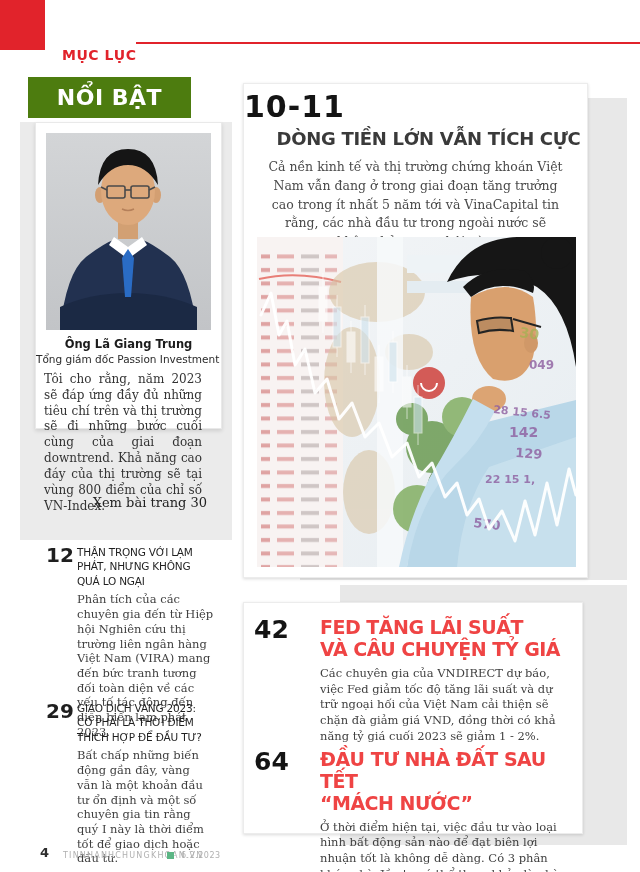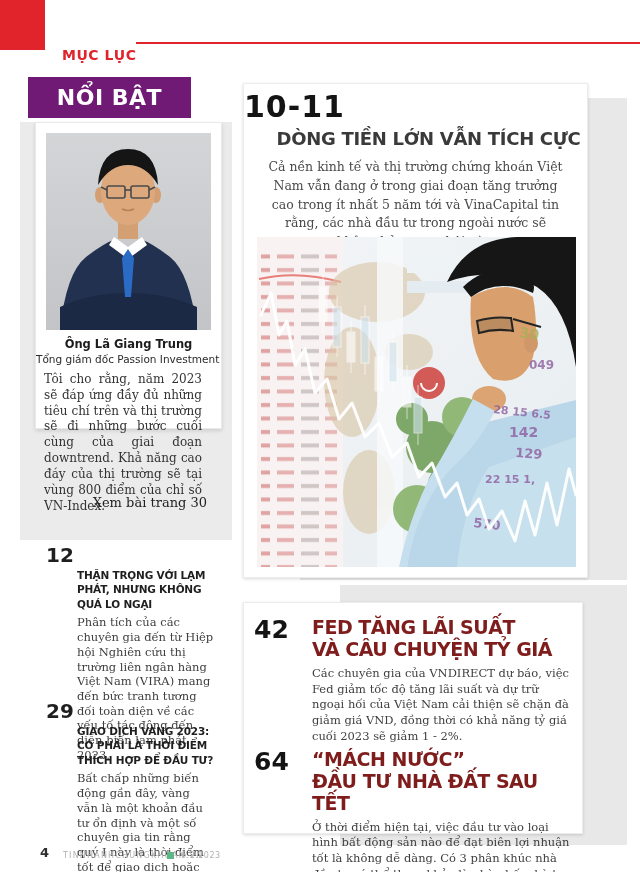--- a/index.html
+++ b/index.html
@@ -6,60 +6,60 @@
   .page{position:relative;width:640px;height:872px;background:#ffffff;overflow:hidden;
         font-family:"DejaVu Sans","Liberation Sans",sans-serif;}
   .abs{position:absolute;}
 
   
   .corner-square{left:0;top:0;width:45px;height:50px;background:#e1232b;}
   .header-label{left:62px;top:27px;font-size:14px;font-weight:bold;color:#e1232b;letter-spacing:.5px;margin-top:20px;}
   .header-rule{left:136px;top:42px;width:504px;height:2px;background:#e1232b;}
 
   
-  .banner{left:28px;top:77px;width:163px;height:41px;background:#701a75;display:flex;
+  .banner{left:28px;top:77px;width:163px;height:41px;background:#4d7c0f;display:flex;
           align-items:center;justify-content:center;color:#fff;font-weight:bold;font-size:22px;letter-spacing:.5px;}
   .left-gray{left:20px;top:122px;width:212px;height:418px;background:#ebebeb;}
   .left-card{left:35px;top:122px;width:187px;height:307px;background:#fff;border:1px solid #e9e9e9;
              box-shadow:0 2px 4px rgba(0,0,0,.12);box-sizing:border-box;}
   .portrait{position:absolute;left:10px;top:10px;width:165px;height:197px;display:block;}
   .person-name{position:absolute;left:0;top:214px;width:100%;text-align:center;font-weight:bold;
                font-size:11.5px;color:#1c1c1c;}
   .person-role{position:absolute;left:0;top:230px;width:100%;text-align:left;font-size:10.5px;color:#2a2a2a;}
   .quote{position:absolute;left:8px;top:249px;width:158px;font-family:"DejaVu Serif","Liberation Serif",serif;
          font-size:12px;line-height:1.32;color:#333;text-align:justify;}
   .read-more{position:absolute;right:14px;top:372px;font-family:"DejaVu Serif","Liberation Serif",serif;
              font-size:13px;color:#222;cursor:pointer;}
 
   .toc-item-left{left:46px;width:176px;display:flex;}
   .toc-item-left .num{font-size:20px;font-weight:bold;color:#1f1f1f;width:31px;flex:none;line-height:1.05;}
   .toc-item-left .body{width:137px;}
-  .toc-item-left .title{font-size:10.5px;font-weight:bold;color:#1f1f1f;line-height:1.38;letter-spacing:-.2px;margin-top:23px;}
+  .toc-item-left .title{font-size:10.5px;font-weight:normal;color:#1f1f1f;line-height:1.38;letter-spacing:-.2px;}
   .toc-item-left .summary{margin-top:4px;font-family:"DejaVu Serif","Liberation Serif",serif;
                           font-size:11.5px;line-height:1.28;color:#3f3f3f;}
 
   
   .gray-a{left:300px;top:98px;width:327px;height:482px;background:#e8e8e8;}
   .gray-b{left:340px;top:585px;width:287px;height:260px;background:#e8e8e8;}
   .card1{left:243px;top:83px;width:345px;height:495px;background:#fff;border:1px solid #ececec;
          box-shadow:0 1px 3px rgba(0,0,0,.15);box-sizing:border-box;}
   .pages-big{position:absolute;left:0;top:5px;width:100%;text-align:left;font-size:30px;font-weight:bold;
              color:#141414;letter-spacing:1px;}
   .feature-title{position:absolute;left:0;top:44px;width:100%;text-align:center;font-size:18px;font-weight:bold;
                  color:#3a3a3a;letter-spacing:-.3px;padding-left:13px;}
   .feature-summary{position:absolute;left:20px;top:74px;width:303px;text-align:center;
                    font-family:"DejaVu Serif","Liberation Serif",serif;font-size:12.5px;line-height:1.5;color:#4a4a4a;}
   .market-photo{position:absolute;left:13px;top:153px;width:319px;height:330px;display:block;}
 
   .card2{left:243px;top:602px;width:340px;height:232px;background:#fff;border:1px solid #ececec;
          box-shadow:0 1px 3px rgba(0,0,0,.15);box-sizing:border-box;}
-  .toc-item-right{position:absolute;left:10px;width:318px;display:flex;gap:16px;}
+  .toc-item-right{position:absolute;left:10px;width:318px;display:flex;gap:24px;}
   .toc-item-right .num{font-size:25px;font-weight:bold;color:#141414;width:42px;flex:none;line-height:1;}
   .toc-item-right .body{width:264px;}
-  .toc-item-right .title{font-size:19px;font-weight:bold;color:#7f1d1d;line-height:1.15;letter-spacing:-.5px;}
+  .toc-item-right .title{font-size:19px;font-weight:bold;color:#ef4444;line-height:1.15;letter-spacing:-.5px;}
   .toc-item-right .summary{margin-top:5px;font-family:"DejaVu Serif","Liberation Serif",serif;
                            font-size:11.5px;line-height:1.38;color:#3f3f3f;}
 
   
   .footer-num{left:40px;top:845px;font-size:13px;font-weight:bold;color:#2e2e2e;}
   .footer-site{left:63px;top:851px;font-size:8px;letter-spacing:1.2px;color:#b0b0b0;}
   .footer-square{left:167px;top:852px;width:7px;height:7px;background:#5cb685;}
   .footer-date{left:181px;top:851px;font-size:8px;letter-spacing:.5px;color:#b0b0b0;}
 </style>
 </head>
@@ -231,22 +231,22 @@
           <div>FED TĂNG LÃI SUẤT</div>
           <div>VÀ CÂU CHUYỆN TỶ GIÁ</div>
         </div>
         <div class="summary">Các chuyên gia của VNDIRECT dự báo, việc Fed giảm tốc độ tăng lãi suất và dự trữ ngoại hối của Việt Nam cải thiện sẽ chặn đà giảm giá VND, đồng thời có khả năng tỷ giá cuối 2023 sẽ giảm 1 - 2%.</div>
       </div>
     </div>
     <div class="toc-item-right" style="top:146px;">
       <div class="num">64</div>
       <div class="body">
         <div class="title">
+          <div>ĐẦU TƯ NHÀ ĐẤT SAU TẾT</div>
           <div>“MÁCH NƯỚC”</div>
-          <div>ĐẦU TƯ NHÀ ĐẤT SAU TẾT</div>
         </div>
         <div class="summary">Ở thời điểm hiện tại, việc đầu tư vào loại hình bất động sản nào để đạt biên lợi nhuận tốt là không dễ dàng. Có 3 phân khúc nhà đầu tư có thể tham khảo là nhà phố, nhà trọ và đất nền vùng ven.</div>
       </div>
     </div>
   </div>
 
   <div class="abs footer-num">4</div>
   <div class="abs footer-site">TINNHANHCHUNGKHOAN.VN</div>
   <div class="abs footer-square"></div>
   <div class="abs footer-date">6.2.2023</div>

